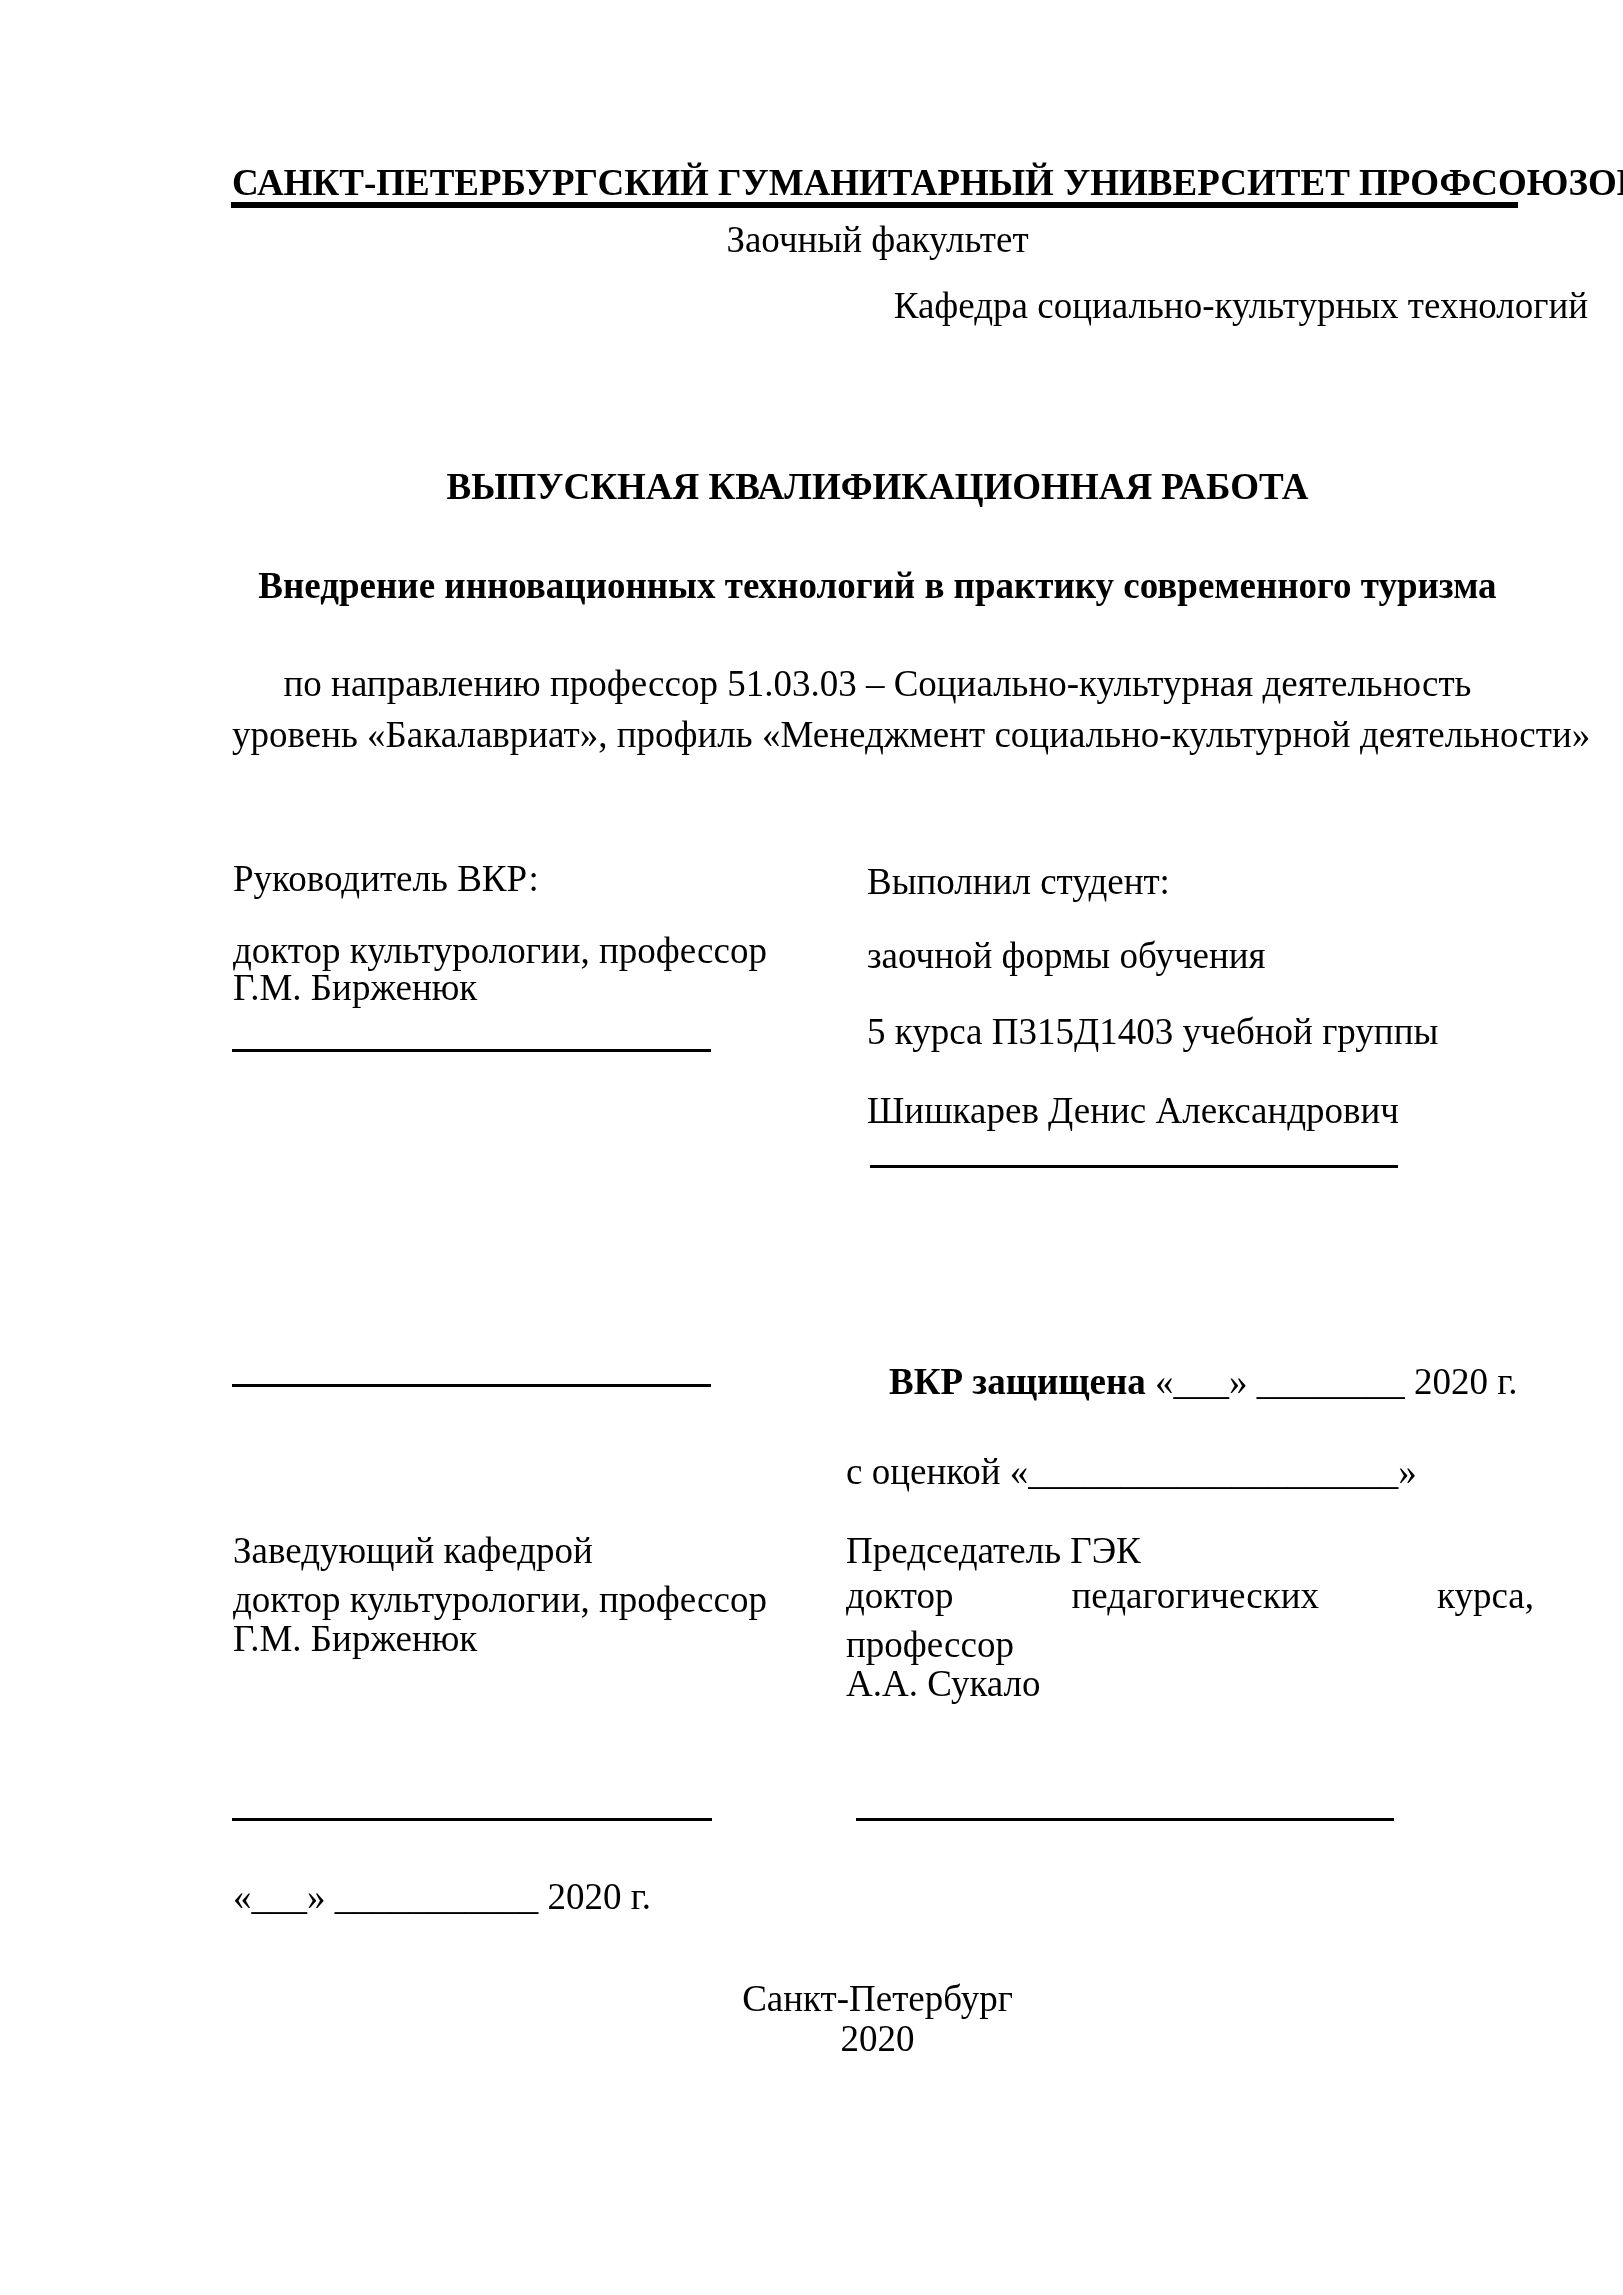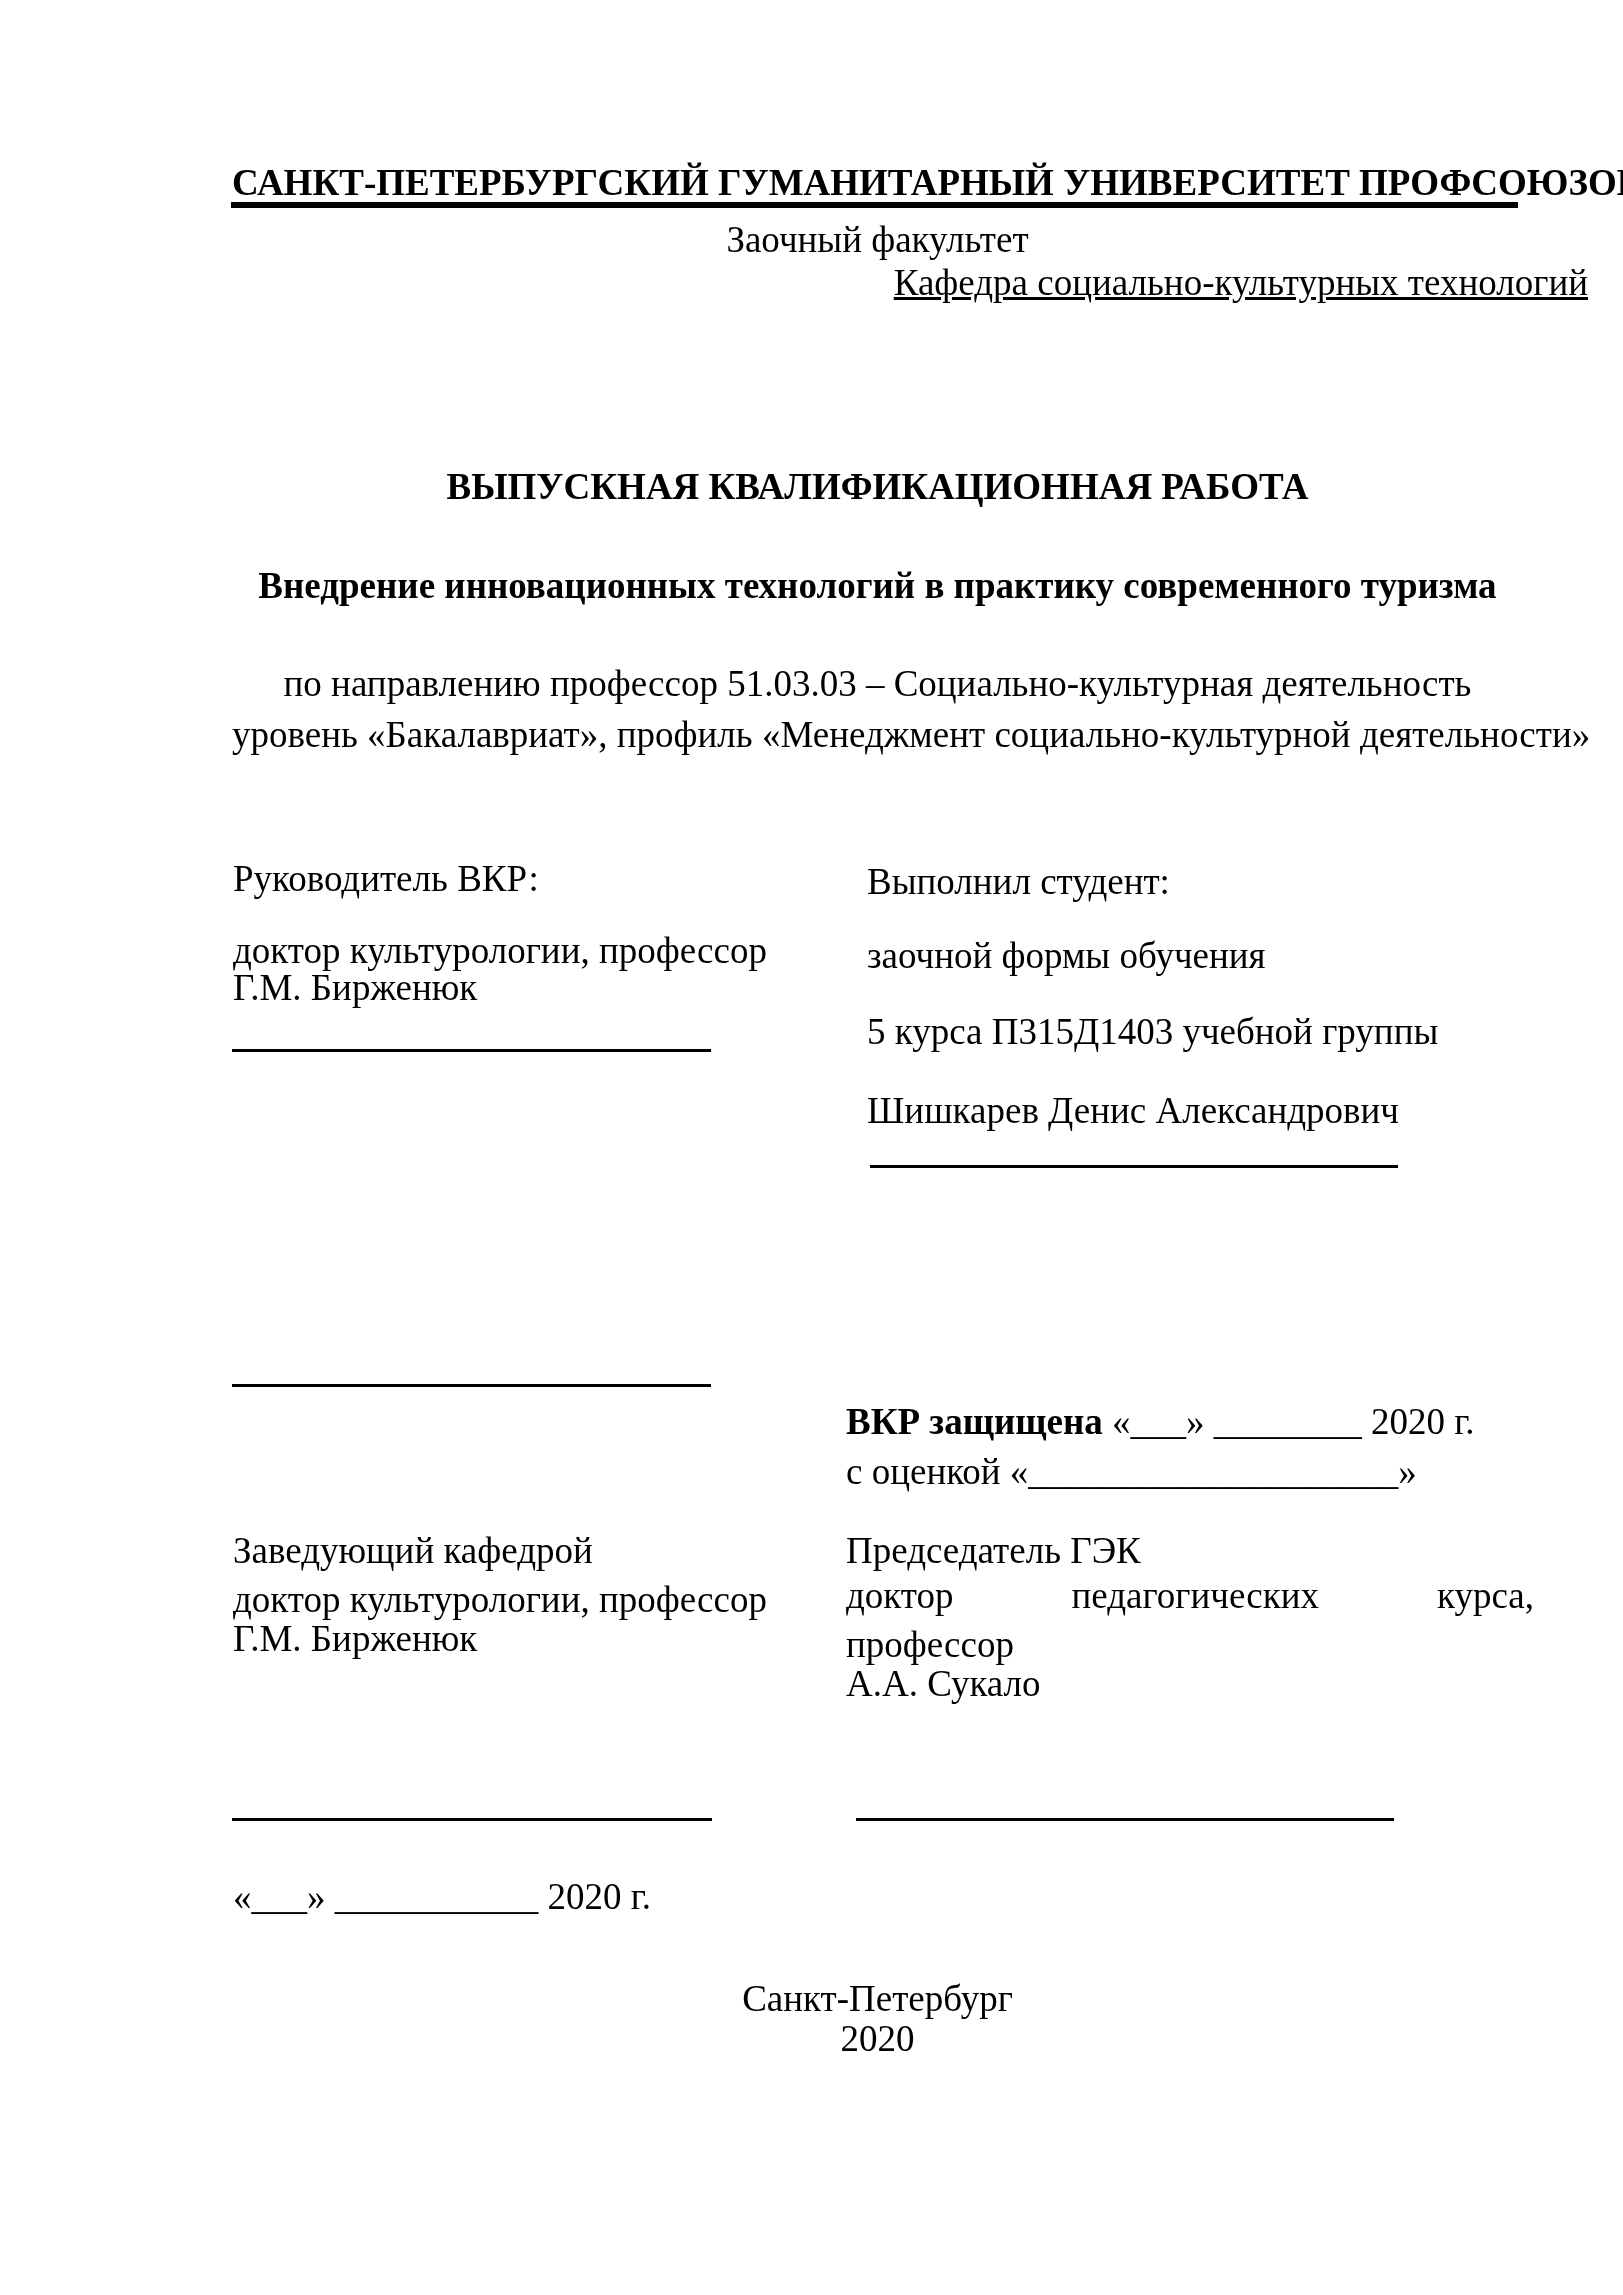--- a/index.html
+++ b/index.html
@@ -46,21 +46,21 @@
   }
 </style>
 </head>
 <body>
 
 <div class="page">
 
   <div class="line centered bold" style="top:161px;">САНКТ-ПЕТЕРБУРГСКИЙ ГУМАНИТАРНЫЙ УНИВЕРСИТЕТ ПРОФСОЮЗОВ</div>
   <div class="rule" style="left:231px; top:202px; width:1287px; height:5.5px;"></div>
   <div class="line centered" style="top:218px;">Заочный факультет</div>
-  <div class="line" style="top:261px; right:35px;text-decoration:underline;">Кафедра социально-культурных технологий</div>
+  <div class="line" style="top:284px; right:35px;">Кафедра социально-культурных технологий</div>
 
   <div class="line centered bold" style="top:465px;">ВЫПУСКНАЯ КВАЛИФИКАЦИОННАЯ РАБОТА</div>
   <div class="line centered bold" style="top:564px;">Внедрение инновационных технологий в практику современного туризма</div>
   <div class="line centered" style="top:662px;">по направлению профессор 51.03.03 – Социально-культурная деятельность</div>
   <div class="line centered" style="top:713px;">уровень «Бакалавриат», профиль «Менеджмент социально-культурной деятельности»</div>
 
   <div class="line" style="left:233px; top:857px;">Руководитель ВКР:</div>
   <div class="line" style="left:867px; top:860px;">Выполнил студент:</div>
 
   <div class="line" style="left:233px; top:929px;">доктор культурологии, профессор</div>
@@ -68,21 +68,21 @@
 
   <div class="line" style="left:233px; top:966px;">Г.М. Бирженюк</div>
   <div class="line" style="left:867px; top:1010px;">5 курса П315Д1403 учебной группы</div>
 
   <div class="sig-line" style="left:232px; top:1049px; width:479px;"></div>
 
   <div class="line" style="left:867px; top:1089px;">Шишкарев Денис Александрович</div>
   <div class="sig-line" style="left:870px; top:1165px; width:528px;"></div>
 
   <div class="sig-line" style="left:232px; top:1384px; width:479px;"></div>
-  <div class="line" style="left:846px; top:1360px;margin-top:40px;">
+  <div class="line" style="left:889px; top:1360px;">
     <span class="bold">ВКР защищена</span>
     <span>«___» ________ 2020 г.</span>
   </div>
   <div class="line" style="left:233px; top:1529px;">Заведующий кафедрой</div>
 
   <div class="line" style="left:846px; top:1450px;">с оценкой «____________________»</div>
   <div class="line" style="left:846px; top:1529px;">Председатель ГЭК</div>
 
   <div class="line" style="left:233px; top:1578px;">доктор культурологии, профессор</div>
   <div class="justify-row" style="left:846px; top:1574px; width:688px;">

